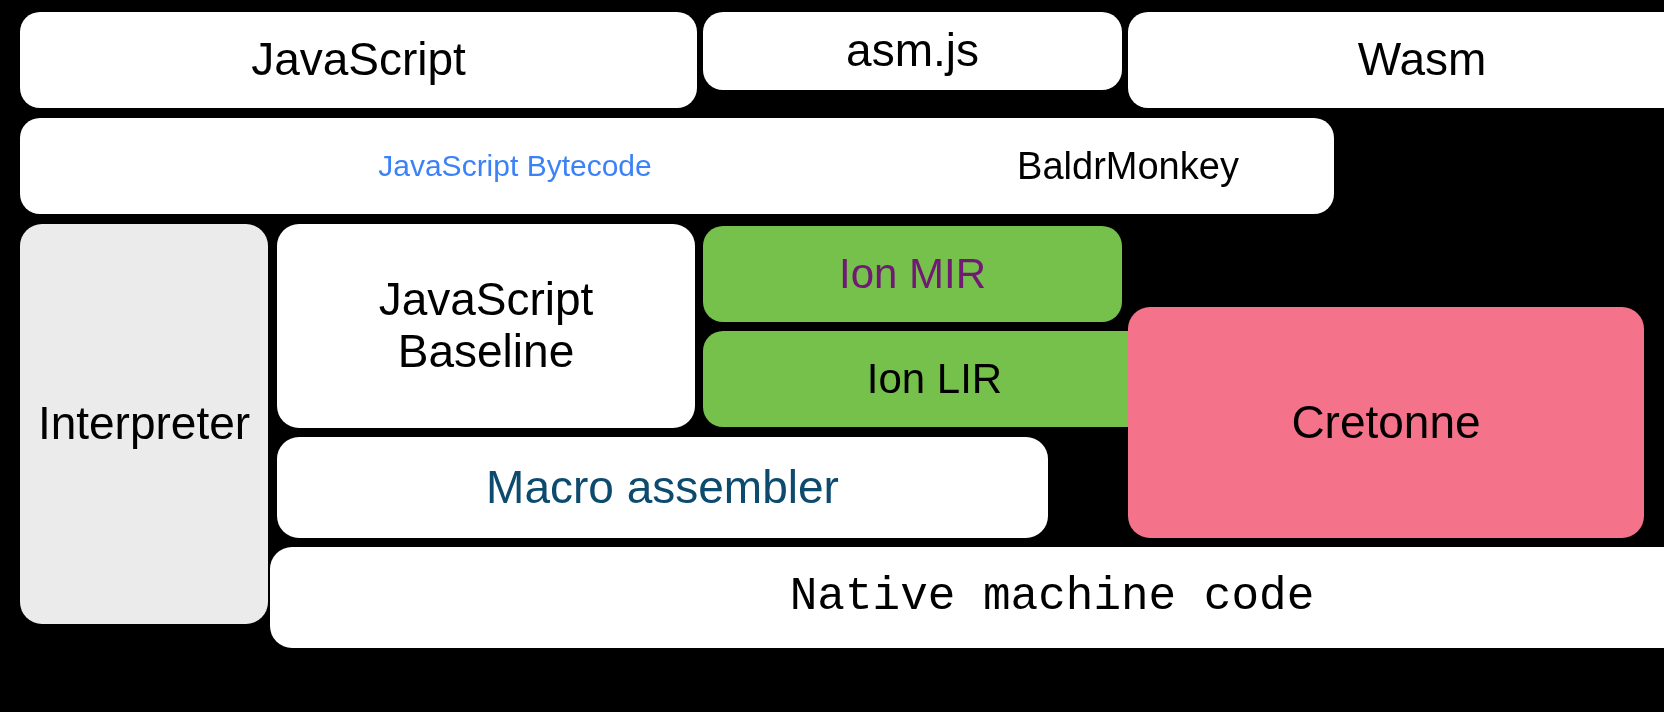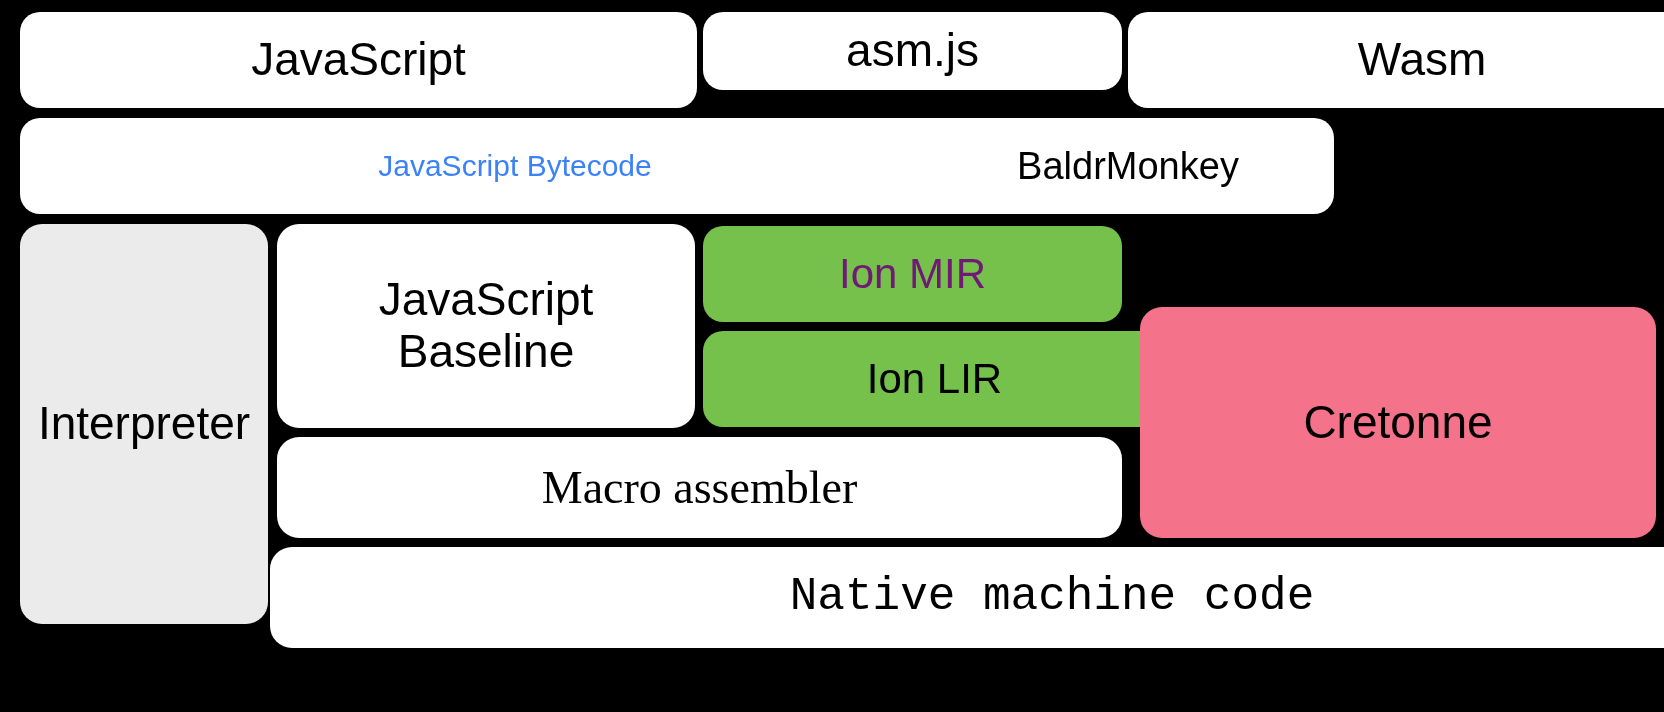--- a/index.html
+++ b/index.html
@@ -44,16 +44,16 @@
     <div class="node fill-white" style="left: 20px; top: 12px; width: 677px; height: 96px; border-radius: 20px; font-size: 46px; color: rgb(0, 0, 0);">JavaScript</div>
     <div class="node fill-white" style="left: 703px; top: 12px; width: 419px; height: 78px; border-radius: 20px; font-size: 46px; color: rgb(0, 0, 0);">asm.js</div>
     <div class="node fill-white" style="left: 1128px; top: 12px; width: 588px; height: 96px; border-radius: 20px; font-size: 46px; color: rgb(0, 0, 0);">Wasm</div>
     <div class="node fill-white" style="left: 20px; top: 118px; width: 950px; height: 96px; border-radius: 20px; font-size: 30px; color: #3b82f6; padding-left: 40px;">JavaScript Bytecode</div>
     <div class="node fill-white" style="left: 922px; top: 118px; width: 412px; height: 96px; border-radius: 20px; font-size: 38px; color: rgb(0, 0, 0);">BaldrMonkey</div>
     <div class="node fill-gray" style="left: 20px; top: 224px; width: 248px; height: 400px; border-radius: 22px; font-size: 46px; color: rgb(0, 0, 0);">Interpreter</div>
     <div class="node fill-white" style="left: 277px; top: 224px; width: 418px; height: 204px; border-radius: 22px; font-size: 46px; color: rgb(0, 0, 0);">JavaScript
 Baseline</div>
     <div class="node fill-green" style="left: 703px; top: 226px; width: 419px; height: 96px; border-radius: 20px; font-size: 42px; color: #701a75;">Ion MIR</div>
     <div class="node fill-green" style="left: 703px; top: 331px; width: 463px; height: 96px; border-radius: 20px; font-size: 42px; color: rgb(0, 0, 0);">Ion LIR</div>
-    <div class="node fill-pink" style="left: 1128px; top: 307px; width: 516px; height: 231px; border-radius: 22px; font-size: 46px; color: rgb(0, 0, 0); margin-left: 12px;">Cretonne</div>
-    <div class="node fill-white" style="left: 277px; top: 437px; width: 845px; height: 101px; border-radius: 22px; font-size: 46px; color: #000000; font-family: Liberation Serif, serif;">Macro assembler</div>
+    <div class="node fill-pink" style="left: 1128px; top: 307px; width: 516px; height: 231px; border-radius: 22px; font-size: 46px; color: rgb(0, 0, 0);">Cretonne</div>
+    <div class="node fill-white" style="left: 277px; top: 437px; width: 771px; height: 101px; border-radius: 22px; font-size: 46px; color: #0c4a6e;">Macro assembler</div>
     <div class="node fill-white" style="left: 270px; top: 547px; width: 1564px; height: 101px; border-radius: 22px; font-size: 46px; color: rgb(0, 0, 0); font-family: Liberation Mono, monospace;">Native machine code</div>
   </div>
 
 </body></html>

